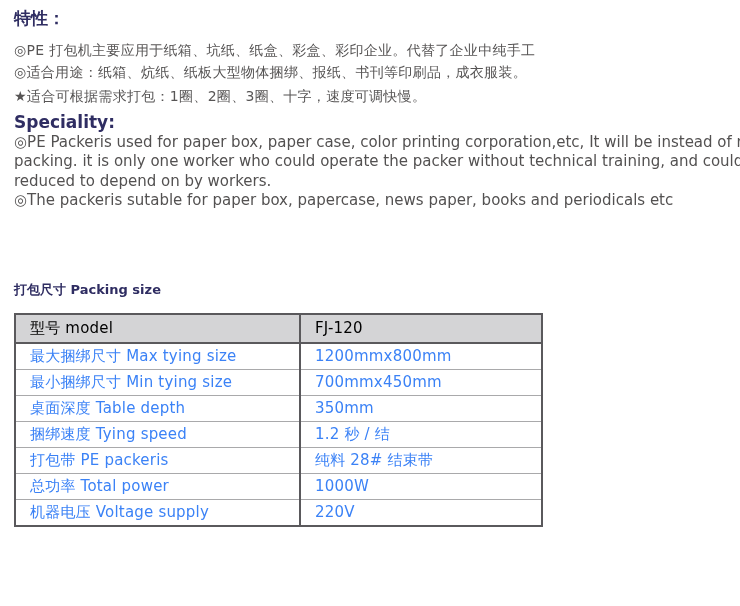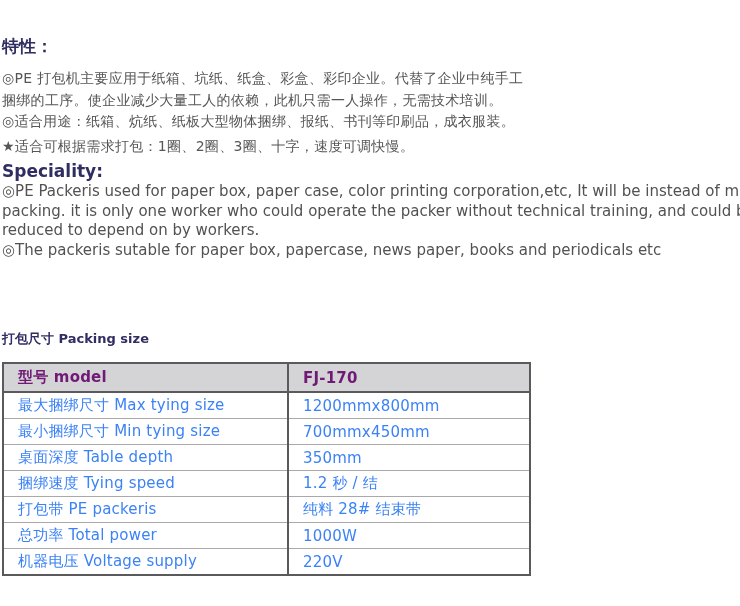--- a/index.html
+++ b/index.html
@@ -7,25 +7,24 @@
     padding: 0;
     background: #ffffff;
   }
   body {
     width: 740px;
     height: 606px;
     overflow: hidden;
     font-family: "DejaVu Sans", "Liberation Sans", sans-serif;
   }
   .page {
-    padding: 8px 14px 0 2px;
+    padding: 8px 14px 0 14px;
     box-sizing: border-box;
     width: 740px;
     height: 570px;
-    margin-top: 28px;
   }
   .sec-title {
     margin: 0;
     font-size: 17px;
     line-height: 21px;
     font-weight: bold;
     color: #2f2d62;
   }
   .zh-lines {
     margin-top: 11px;
@@ -79,55 +78,53 @@
     border-right: 2px solid #5a595c;
   }
   table.spec-table td.c2 {
     width: 226px;
   }
   table.spec-table tr.head-row td {
     background: #d4d4d6;
     height: 27px;
     border-top: none;
     border-bottom: 2px solid #5a595c;
-    color: #701a75;
-    font-weight: bold;
+    color: #000000;
   }
 </style>
 </head>
 <body>
 
 <div class="page">
 
   <h2 class="sec-title">特性：</h2>
 
   <div class="zh-lines">
     <div class="zh-line">◎PE 打包机主要应用于纸箱、坑纸、纸盒、彩盒、彩印企业。代替了企业中纯手工</div>
-    <div class="zh-line">捆绑的工序。使企业减少大量工人的依赖，此机只需一人操作，无需技术培训。</div>
     <div class="zh-line">◎适合用途：纸箱、炕纸、纸板大型物体捆绑、报纸、书刊等印刷品，成衣服装。</div>
   </div>
 
   <div class="zh-line star-line">★适合可根据需求打包：1圈、2圈、3圈、十字，速度可调快慢。</div>
 
   <h2 class="sec-title speciality-title">Speciality:</h2>
 
   <div class="en-lines">
     <div class="en-line">◎PE Packeris used for paper box, paper case, color printing corporation,etc, It will be instead of manual</div>
     <div class="en-line">packing. it is only one worker who could operate the packer without technical training, and could be</div>
     <div class="en-line">reduced to depend on by workers.</div>
     <div class="en-line">◎The packeris sutable for paper box, papercase, news paper, books and periodicals etc</div>
   </div>
 
   <h2 class="sec-title packing-title">打包尺寸 Packing size</h2>
 
   <table class="spec-table">
     <tbody>
       <tr class="head-row">
         <td class="c1">型号 model</td>
-        <td class="c2">FJ-170</td>
+        <td class="c2">FJ-120</td>
       </tr>
       <tr>
         <td class="c1">最大捆绑尺寸 Max tying size</td>
         <td class="c2">1200mmx800mm</td>
       </tr>
       <tr>
         <td class="c1">最小捆绑尺寸 Min tying size</td>
         <td class="c2">700mmx450mm</td>
       </tr>
       <tr>

